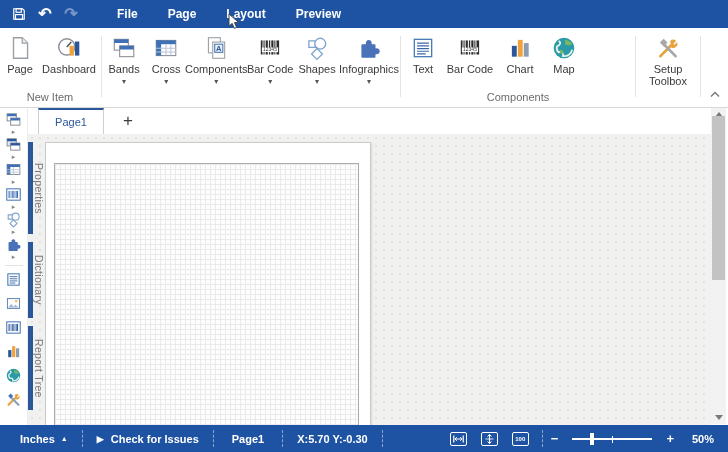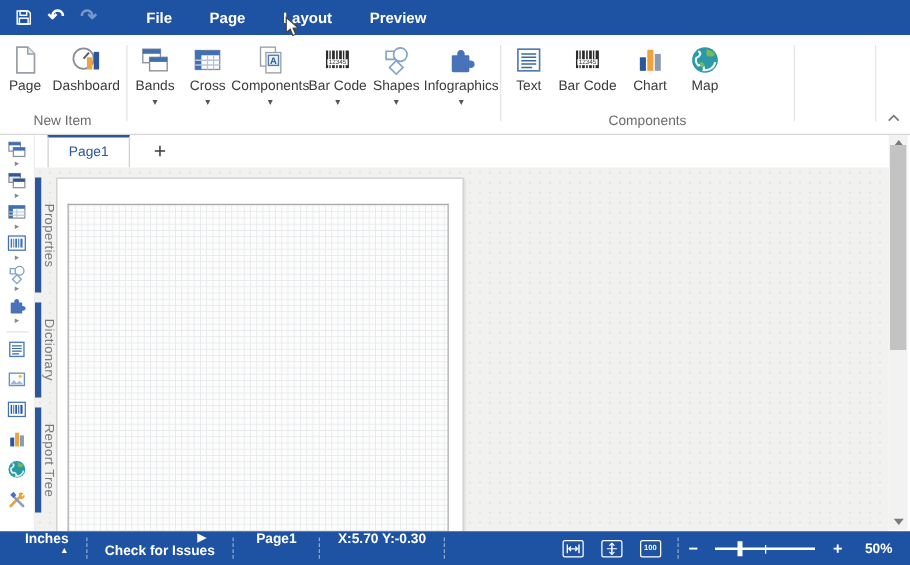--- a/index.html
+++ b/index.html
@@ -76,21 +76,21 @@
   .sb-up { top:0; } .sb-down { bottom:0; }
   .tri-up { width:0; height:0; border-left:4px solid transparent; border-right:4px solid transparent;
     border-bottom:5px solid #7a7a7a; }
   .tri-down { width:0; height:0; border-left:4px solid transparent; border-right:4px solid transparent;
     border-top:5px solid #7a7a7a; }
   .sb-thumb { position:absolute; top:8px; height:164px; left:1px; right:1px; background:#C3C3C3; }
 
   
   .statusbar { position:absolute; bottom:0; left:0; right:0; height:27px; background:#1E53A3;
     color:#fff; display:flex; align-items:center; font-size:11px; font-weight:bold; }
-  .sitem-sb { display:flex; align-items:flex-end; height:27px; padding:0 14px; white-space:nowrap;flex-direction:column; }
+  .sitem-sb { display:flex; align-items:center; height:27px; padding:0 14px; white-space:nowrap; }
   .ssep { height:17px; border-left:1px dashed rgba(255,255,255,.5); }
   .tri-up-sm { font-size:7px; margin-left:6px; }
   .tri-right-sm { font-size:9px; margin-right:7px; }
   .fit-btn { width:17px; height:14px; border:1px solid #fff; border-radius:2px; margin:0 7px;
     display:flex; align-items:center; justify-content:center; font-size:6px; line-height:1; }
   .zoom-minus, .zoom-plus { font-size:13px; padding:0 8px; }
   .slider { position:relative; width:80px; height:14px; margin:0 6px; }
   .slider .track { position:absolute; left:0; right:0; top:6.5px; height:1.5px; background:#fff; }
   .slider .tick { position:absolute; left:49%; top:4px; width:1px; height:7px; background:#fff; }
   .slider .thumb { position:absolute; left:22%; top:1px; width:4px; height:12px; background:#fff; }
@@ -287,20 +287,33 @@
         </svg>
           </span>
         <span class="rlbl">Map</span>
       </div>
     </div>
     <div class="rgroup-label">Components</div>
   </div>
   <div class="rsep"></div>
 
   <div class="rgroup" style="width:62px">
+    <div class="rbuttons">
+      <div class="rbtn" style="width:62px">
+        <span class="ric">
+            <svg width="26" height="26" viewBox="0 0 24 24">
+          <path d="M5 19.5 L15 9.5" stroke="#E8A33D" stroke-width="2.6" stroke-linecap="round"></path>
+          <path d="M14 5.5 a4 4 0 0 1 5.5 0 l-2.5 2.5 1 1 2.5-2.5 a4 4 0 0 1-5.5 5z" fill="#E8A33D"></path>
+          <path d="M19 19.5 L9 9.5" stroke="#A8A8A8" stroke-width="2.6" stroke-linecap="round"></path>
+          <rect x="5.5" y="4.5" width="5" height="5" transform="rotate(45 8 7)" fill="#A8A8A8"></rect>
+        </svg>
+          </span>
+        <span class="rlbl" style="width:40px">Setup Toolbox</span>
+      </div>
+    </div>
     <div class="rgroup-label"></div>
   </div>
   <div class="rsep"></div>
 
   <div class="collapse-btn">
     <svg width="10" height="7" viewBox="0 0 10 7">
       <path d="M1 5.5 L5 1.5 L9 5.5" fill="none" stroke="#777" stroke-width="1.4"></path>
     </svg>
   </div>
 </div>

